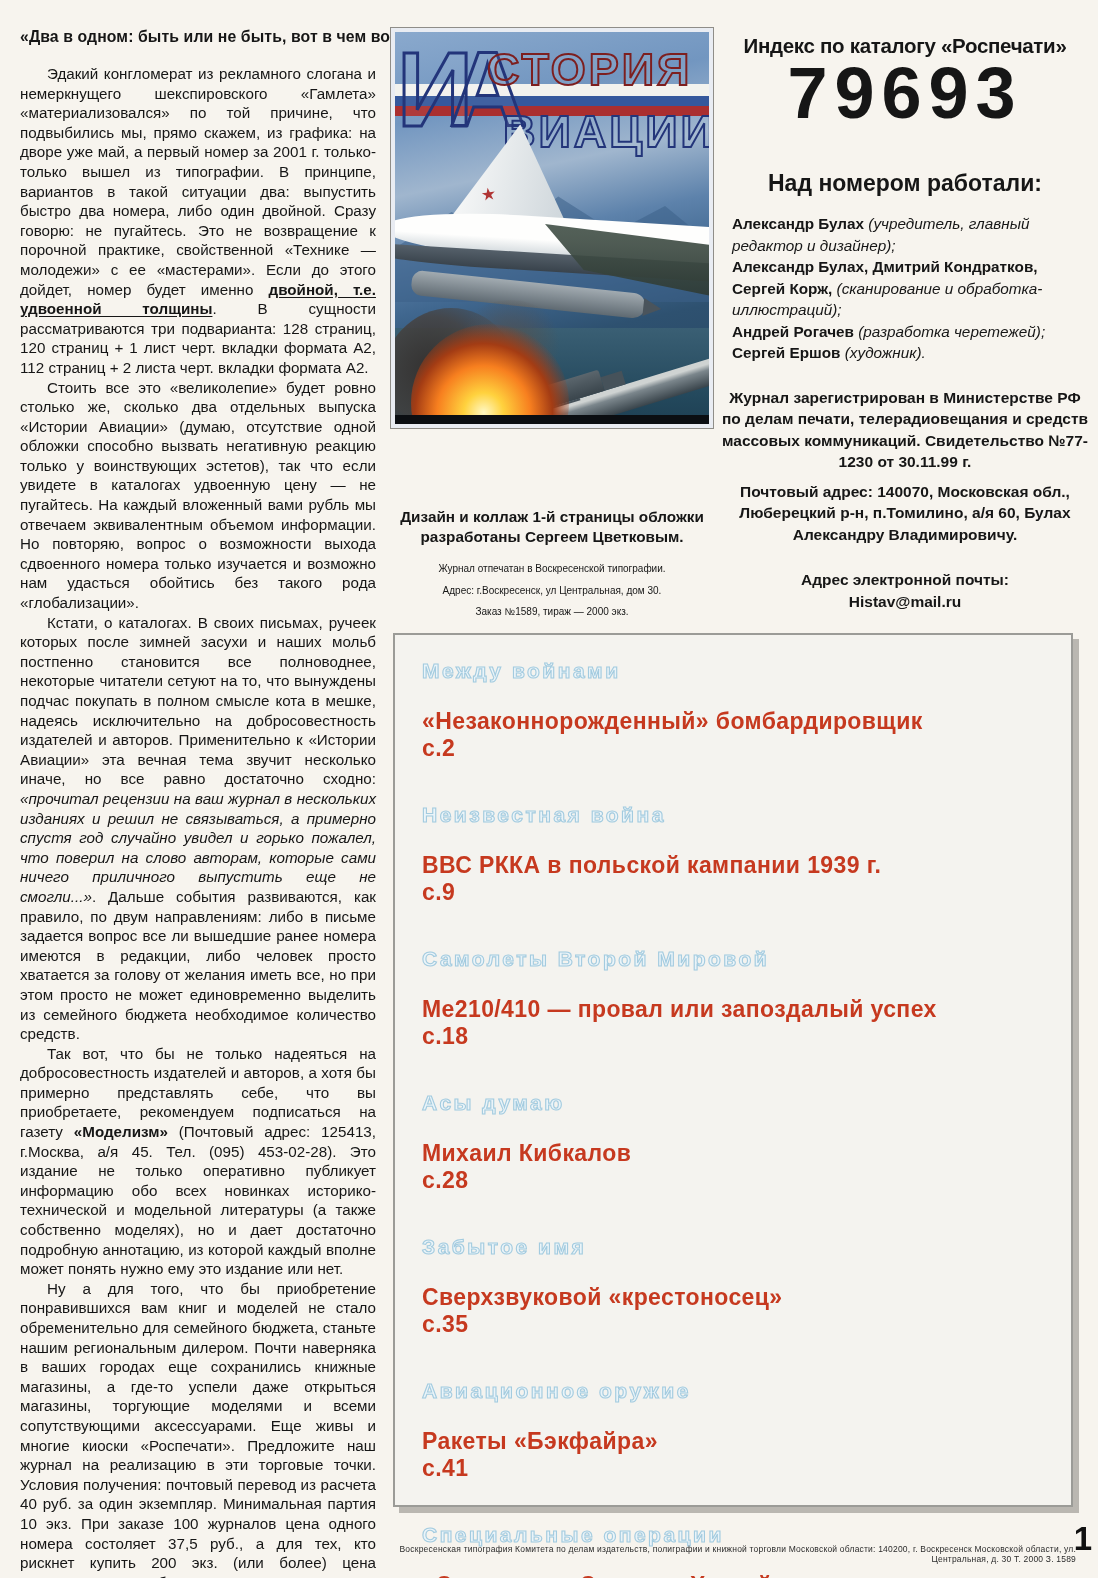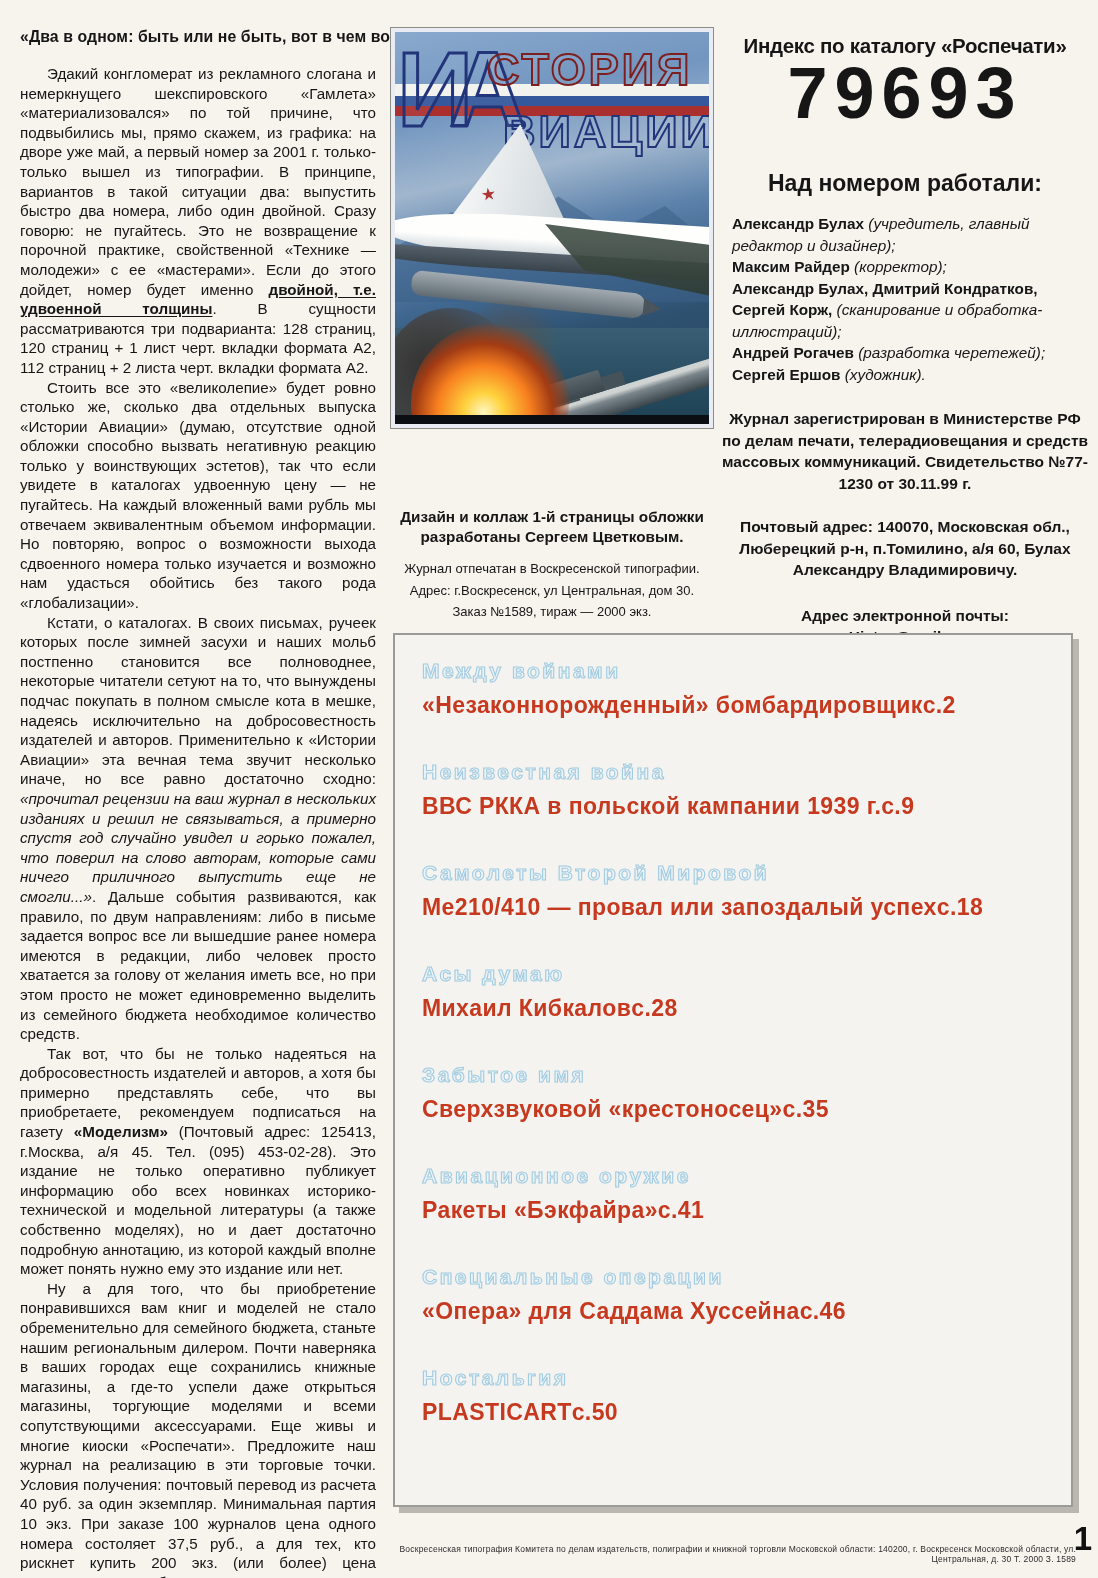--- a/index.html
+++ b/index.html
@@ -56,41 +56,41 @@
   .smoke2{position:absolute;left:60px;top:268px;width:110px;height:90px;border-radius:50%;
           background:radial-gradient(circle,rgba(88,80,74,.85) 0%,rgba(60,54,50,0) 70%);}
   .refl{position:absolute;left:66px;top:424px;width:104px;height:46px;border-radius:50%;
         filter:blur(5px);opacity:.85;
         background:radial-gradient(circle,#ffb84e 0%,#e06a1e 45%,rgba(224,106,30,0) 75%);}
   .photo-bottom{position:absolute;left:0;bottom:0;width:100%;height:9px;background:#0b0e12;}
   
   .cover-caption{position:absolute;left:388px;top:507px;width:328px;text-align:center;
                  font-weight:bold;font-size:15.3px;line-height:20px;}
   .print-info{position:absolute;left:384px;top:558px;width:336px;text-align:center;
-              font-size:13px;line-height:21.5px;}
+              font-size:10px;line-height:21.5px;}
   
   .right-col{position:absolute;left:720px;top:34px;width:370px;}
   .cat-label{text-align:center;font-weight:bold;font-size:20.5px;letter-spacing:-0.3px;}
   .cat-index{text-align:center;font-weight:bold;font-size:72px;line-height:66px;letter-spacing:7px;margin-top:2px;}
   .credits-head{text-align:center;font-weight:bold;font-size:23px;margin-top:44px;}
   .credits{margin-top:16px;padding-left:12px;font-size:15.3px;line-height:21.5px;}
   .credit i{font-weight:normal;}
   .blk{text-align:center;font-weight:bold;font-size:15.5px;line-height:21.5px;}
   .blk-reg{margin-top:23px;}
-  .blk-post{margin-top:22px;text-align:center;}
+  .blk-post{margin-top:8px;text-align:center;}
   .blk-mail{margin-top:24px;}
   .blk-tel{margin-top:24px;}
   
   .toc{position:absolute;left:393px;top:633px;width:680px;height:874px;box-sizing:border-box;
        background:#f4f3ef;border:2px solid #9b9b97;box-shadow:6px 6px 0 rgba(125,122,115,.5);
        padding:24px 36px 0 27px;}
   .toc-item{margin-bottom:41px;}
   .toc-cat{font-size:21px;font-weight:bold;letter-spacing:2.5px;
            color:#eaf4f9;-webkit-text-stroke:1.1px #a3cbdf;}
-  .toc-row{display:flex;align-items:baseline;margin-top:9px;}
+  .toc-row{display:flex;align-items:baseline;margin-top:25px;flex-direction:column;}
   .toc-title,.toc-page{font-size:23px;font-weight:bold;color:#c6391f;letter-spacing:0.4px;}
   
   .imprint{position:absolute;left:340px;top:1544px;width:736px;text-align:right;
            font-size:8.5px;color:#2c2c2c;letter-spacing:0.2px;}
   .pagenum{position:absolute;right:6px;top:1520px;font-size:33px;font-weight:bold;color:#111;}
 </style>
 </head>
 <body>
 
 <div class="page">
@@ -140,21 +140,20 @@
     <div>Адрес: г.Воскресенск, ул Центральная, дом 30.</div>
     <div>Заказ №1589, тираж — 2000 экз.</div>
   </div>
 
   <div class="right-col">
     <div class="cat-label">Индекс по каталогу «Роспечати»</div>
     <div class="cat-index">79693</div>
     <div class="credits-head">Над номером работали:</div>
     <div class="credits" id="credits">
         <div class="credit"><b>Александр Булах </b><i>(учредитель, главный редактор и дизайнер);</i></div>
-        <div class="credit"><b>Максим Райдер </b><i>(корректор);</i></div>
         <div class="credit"><b>Александр Булах, Дмитрий Кондратков, Сергей Корж, </b><i>(сканирование и обработка-иллюстраций);</i></div>
         <div class="credit"><b>Андрей Рогачев </b><i>(разработка черетежей);</i></div>
         <div class="credit"><b>Сергей Ершов </b><i>(художник).</i></div>
       </div>
     <div class="blk blk-reg">Журнал зарегистрирован в Министерстве РФ по делам печати, телерадиовещания и средств массовых коммуникаций. Свидетельство №77-1230 от 30.11.99 г.</div>
     <div class="blk blk-post">Почтовый адрес: 140070, Московская обл., Люберецкий р-н, п.Томилино, а/я 60, Булах Александру Владимировичу.</div>
     <div class="blk blk-mail">
       <div>Адрес электронной почты:</div>
       <div>Histav@mail.ru</div>
     </div>

